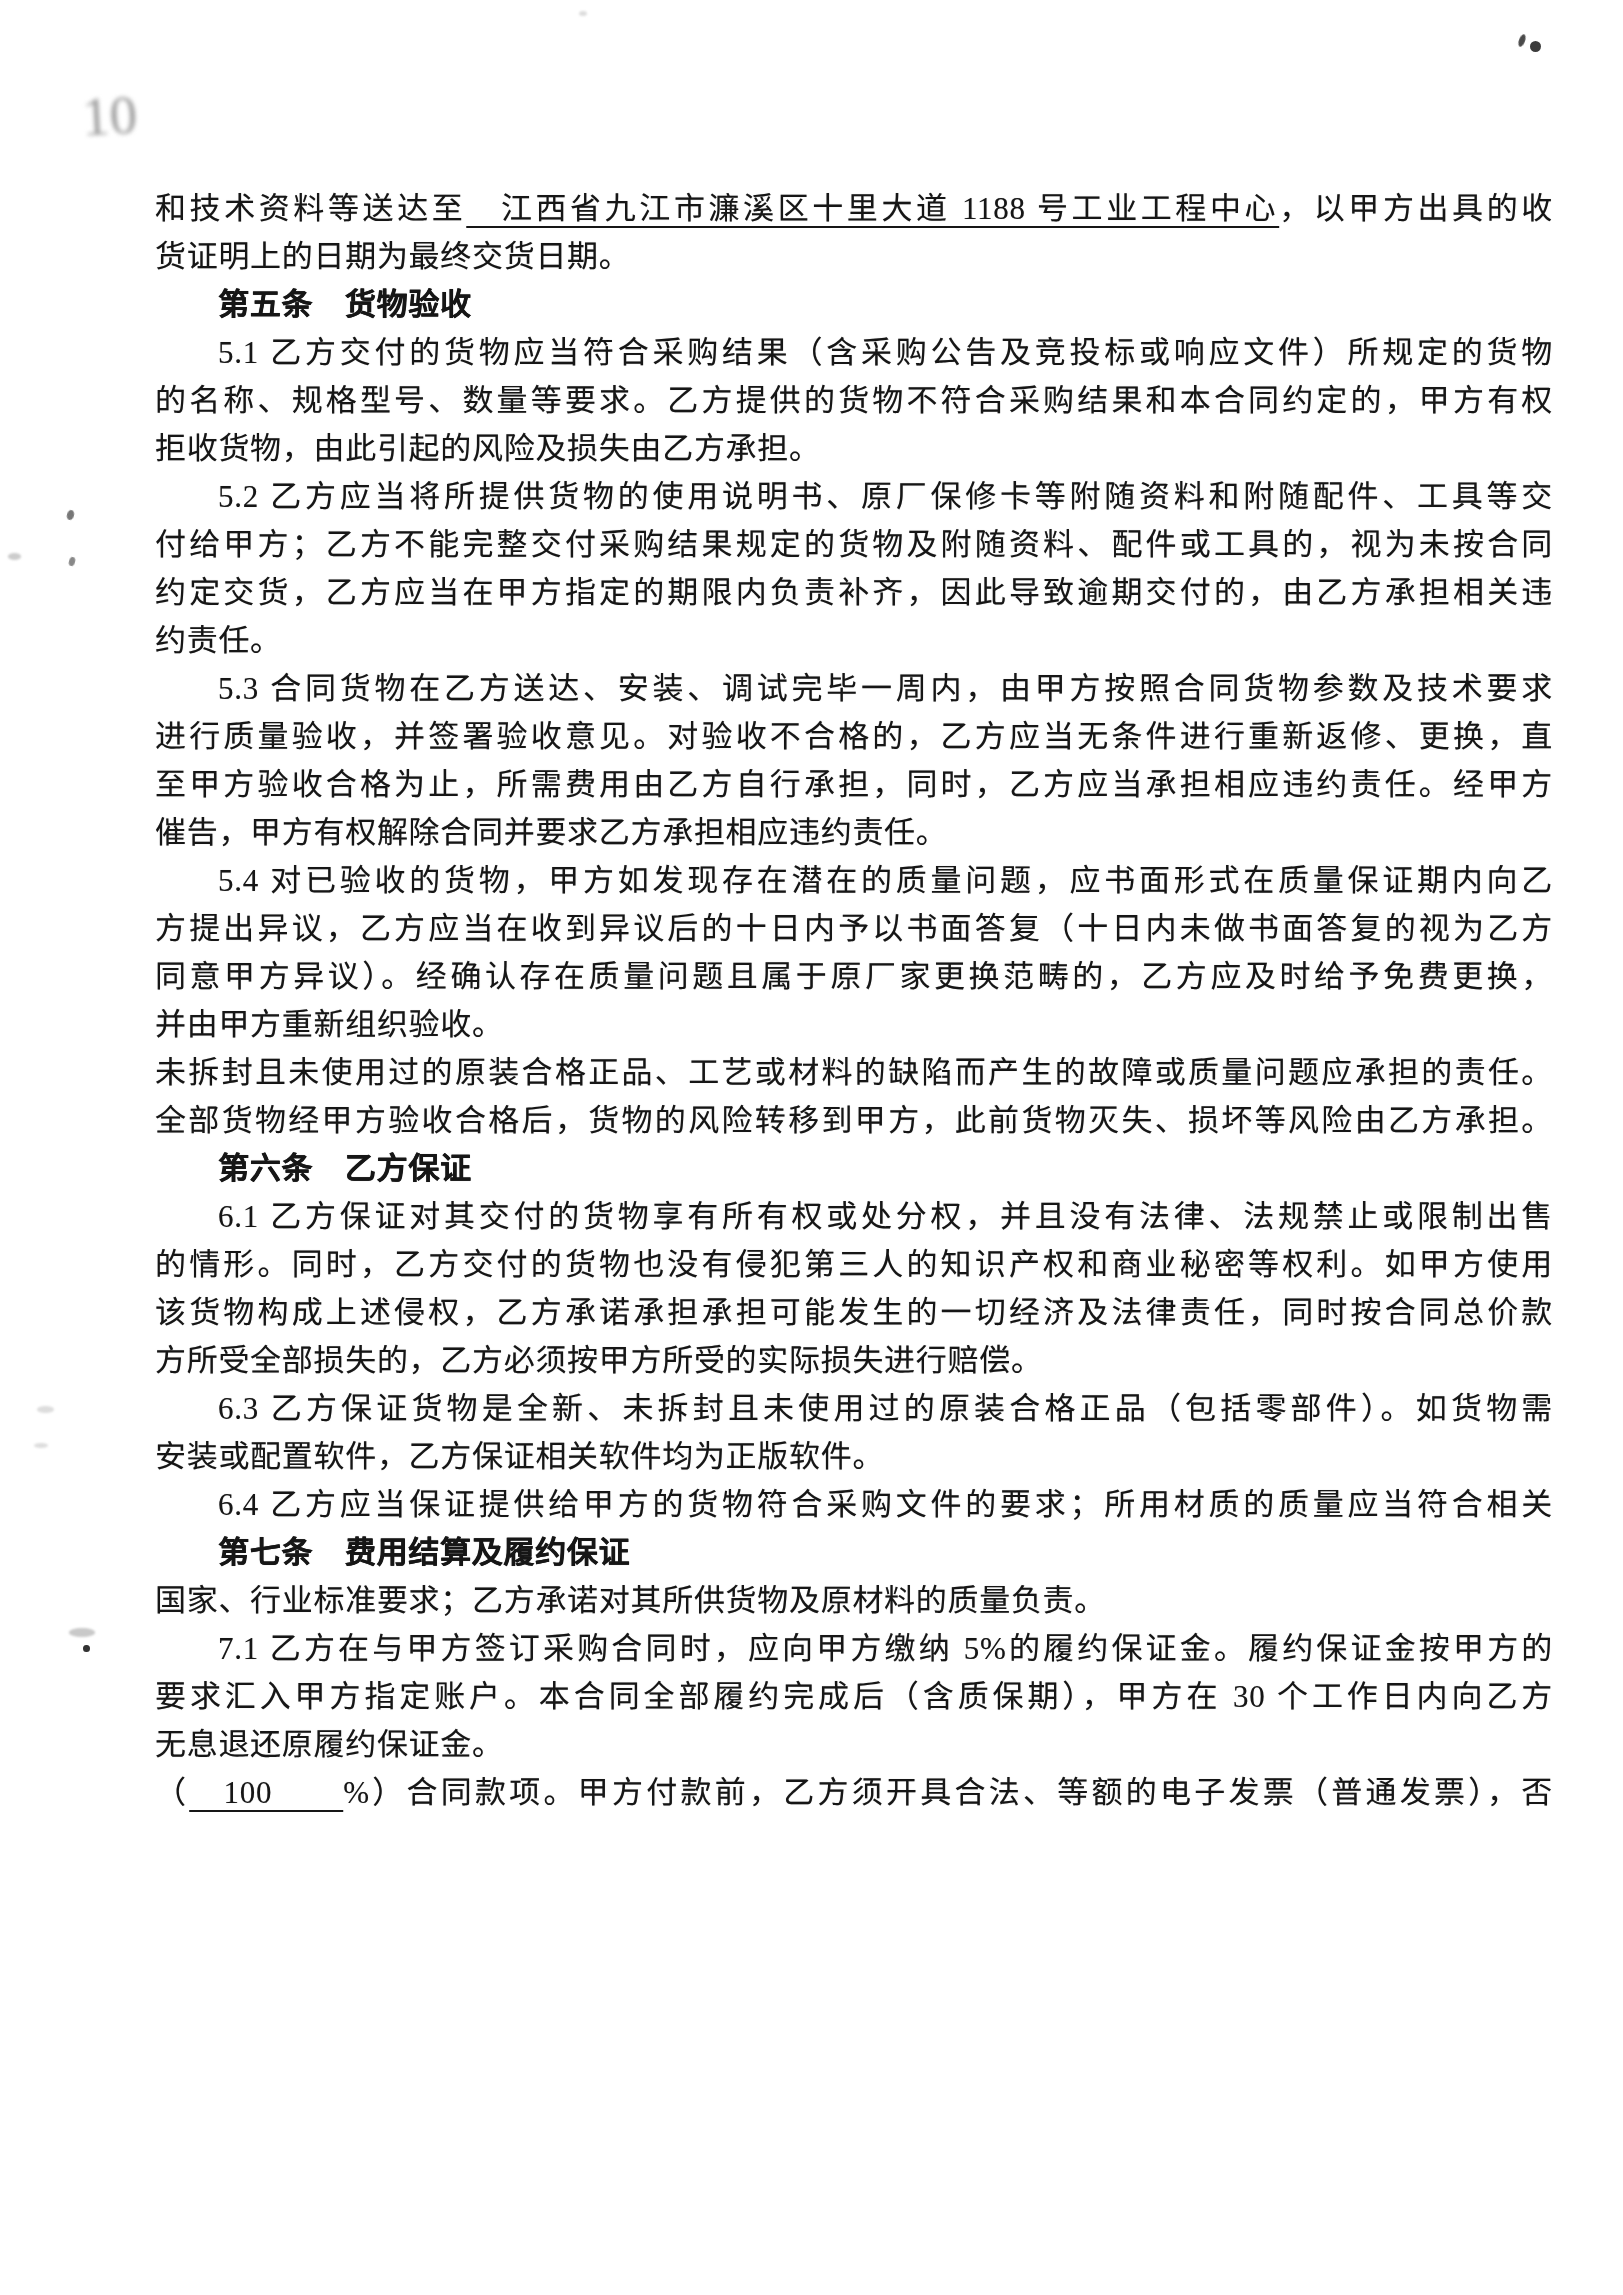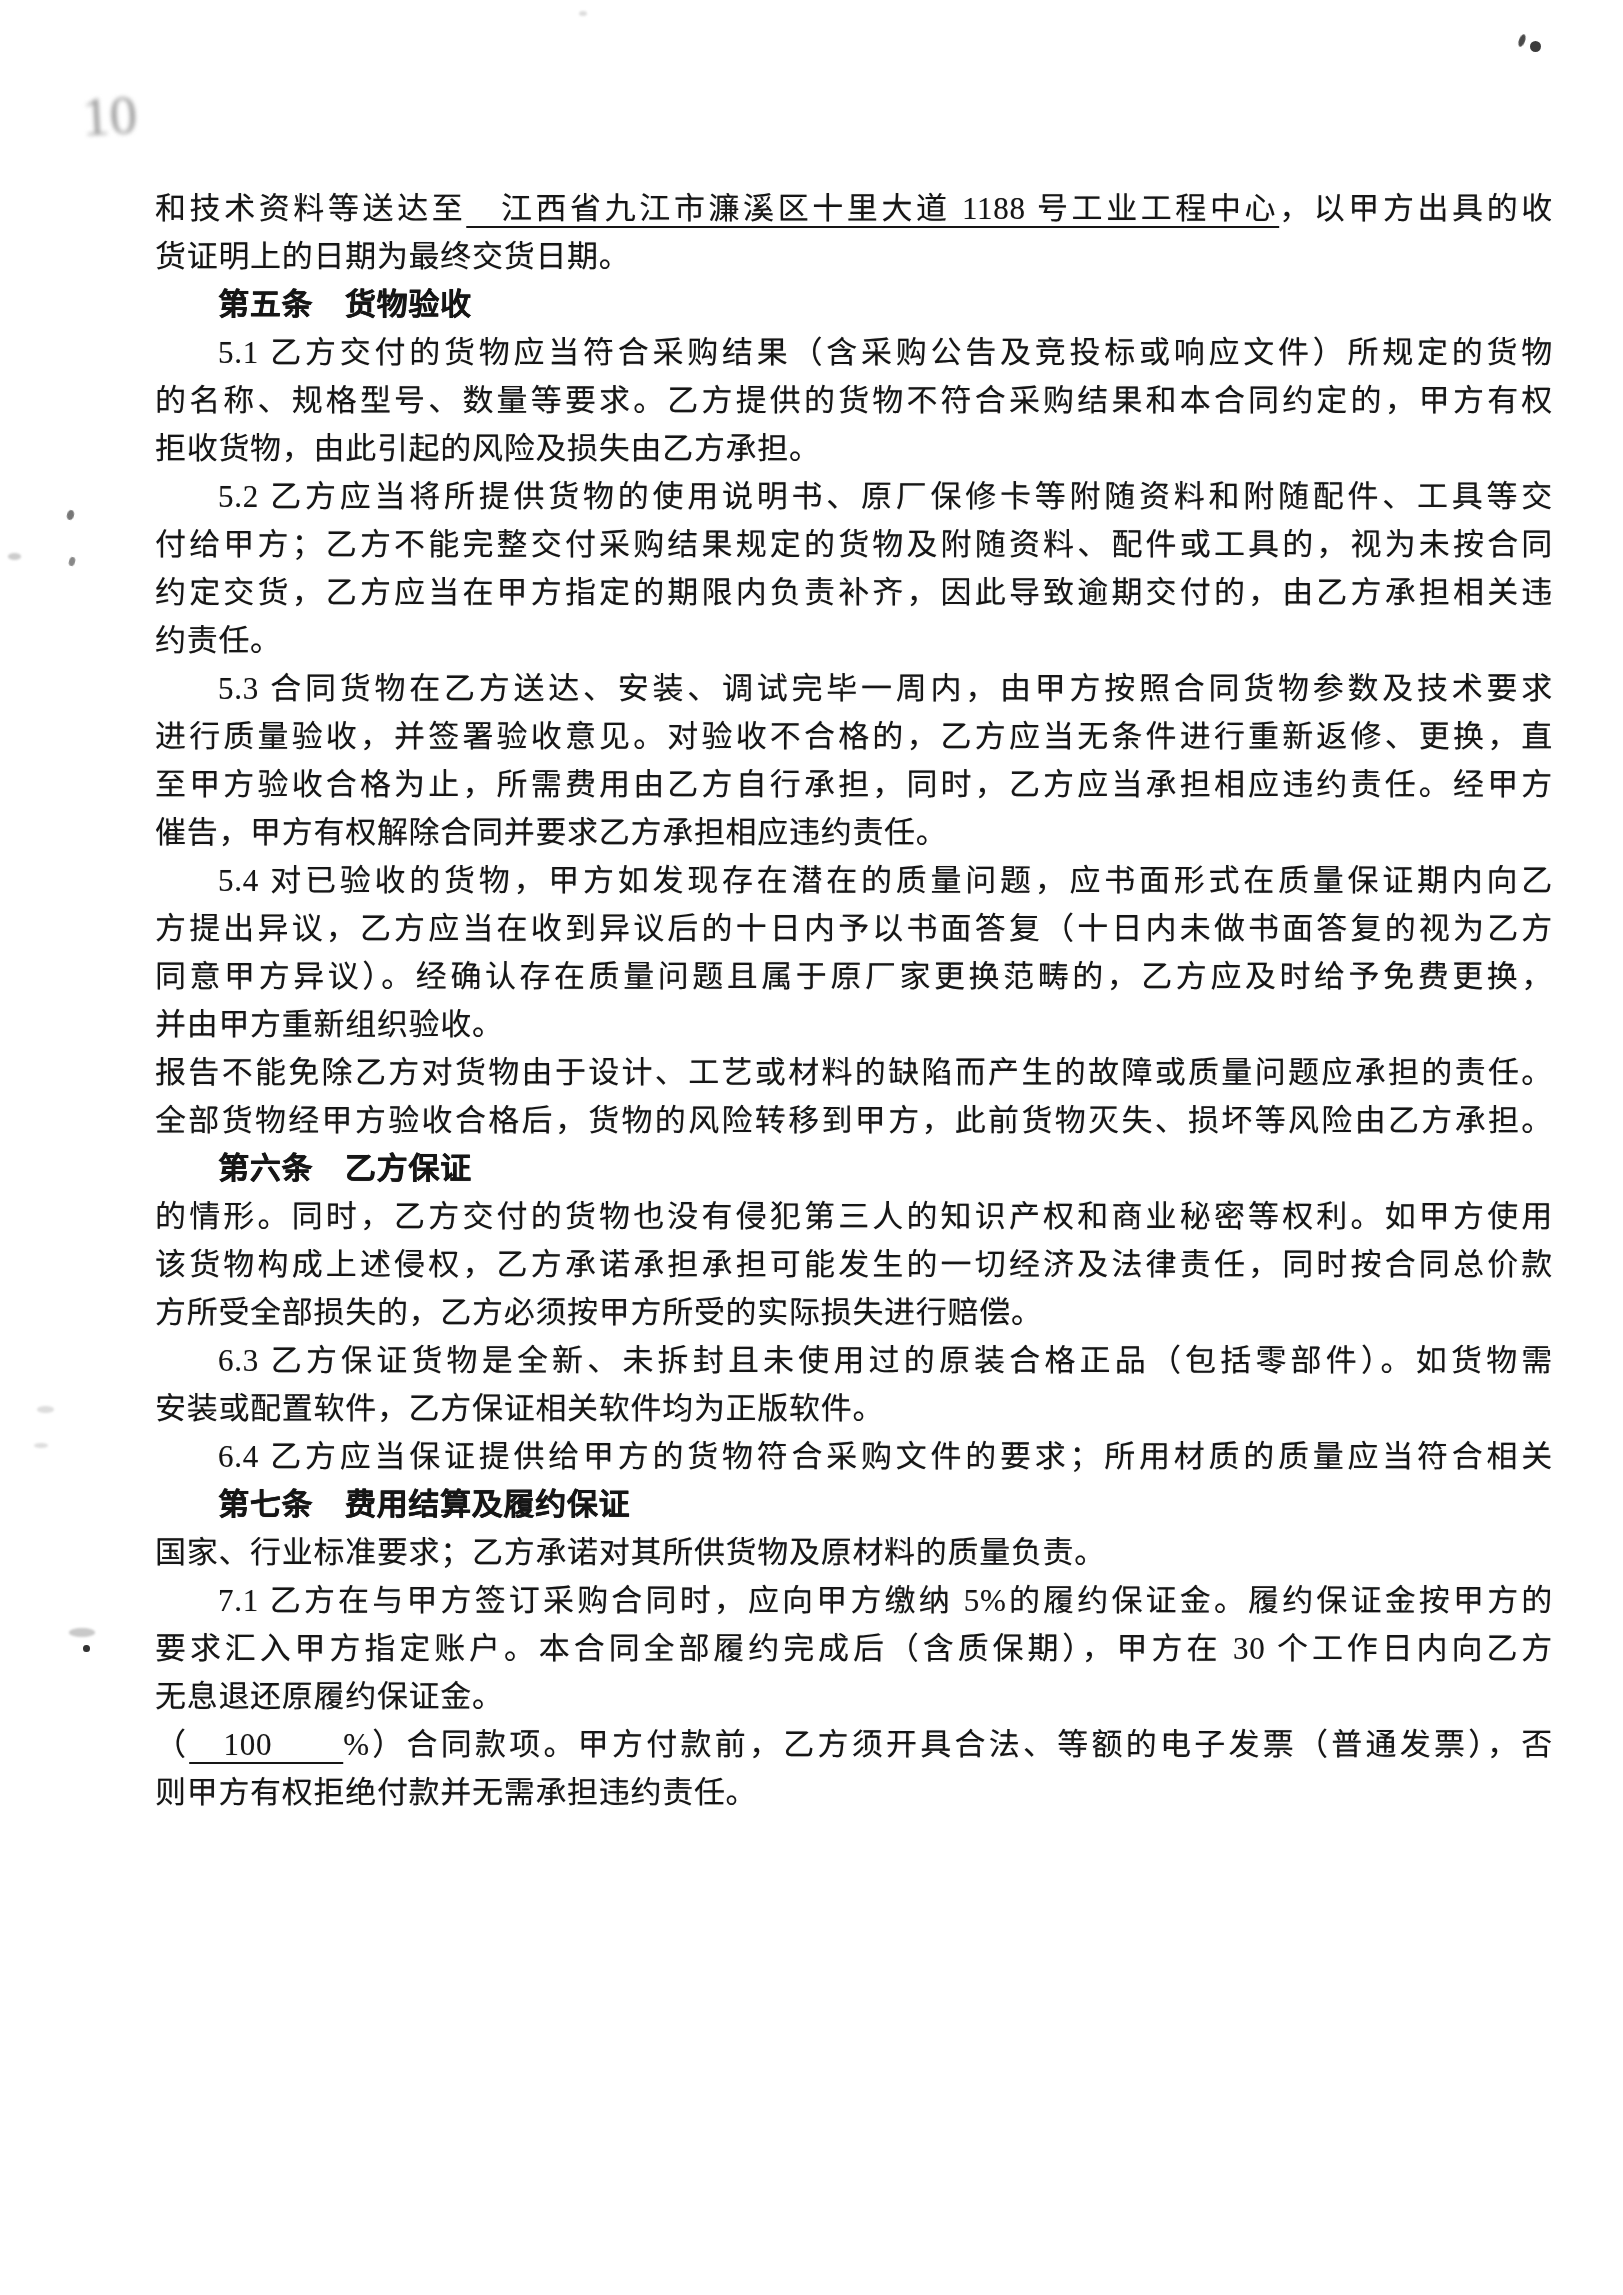--- a/index.html
+++ b/index.html
@@ -73,23 +73,24 @@
       <div class="line fill"><span>约定交货，乙方应当在甲方指定的期限内负责补齐，因此导致逾期交付的，由乙方承担相关违</span></div>
       <div class="line"><span>约责任。</span></div>
       <div class="line fill ind"><span>5.3 合同货物在乙方送达、安装、调试完毕一周内，由甲方按照合同货物参数及技术要求</span></div>
       <div class="line fill"><span>进行质量验收，并签署验收意见。对验收不合格的，乙方应当无条件进行重新返修、更换，直</span></div>
       <div class="line fill"><span>至甲方验收合格为止，所需费用由乙方自行承担，同时，乙方应当承担相应违约责任。经甲方</span></div>
       <div class="line"><span>催告，甲方有权解除合同并要求乙方承担相应违约责任。</span></div>
       <div class="line fill ind"><span>5.4 对已验收的货物，甲方如发现存在潜在的质量问题，应书面形式在质量保证期内向乙</span></div>
       <div class="line fill"><span>方提出异议，乙方应当在收到异议后的十日内予以书面答复（十日内未做书面答复的视为乙方</span></div>
       <div class="line fill"><span>同意甲方异议）。经确认存在质量问题且属于原厂家更换范畴的，乙方应及时给予免费更换，</span></div>
       <div class="line"><span>并由甲方重新组织验收。</span></div>
-      <div class="line fill"><span>报告不能免除乙方对货物由于设计、工艺或材料的缺陷而产生的故障或质量问题应承担的责任。</span></div>
+      <div class="line fill"><span>未拆封且未使用过的原装合格正品、工艺或材料的缺陷而产生的故障或质量问题应承担的责任。</span></div>
       <div class="line fill"><span>全部货物经甲方验收合格后，货物的风险转移到甲方，此前货物灭失、损坏等风险由乙方承担。</span></div>
       <div class="line bold ind"><span>第六条　乙方保证</span></div>
+      <div class="line fill ind"><span>6.1 乙方保证对其交付的货物享有所有权或处分权，并且没有法律、法规禁止或限制出售</span></div>
       <div class="line fill"><span>的情形。同时，乙方交付的货物也没有侵犯第三人的知识产权和商业秘密等权利。如甲方使用</span></div>
       <div class="line fill"><span>该货物构成上述侵权，乙方承诺承担承担可能发生的一切经济及法律责任，同时按合同总价款</span></div>
       <div class="line"><span>方所受全部损失的，乙方必须按甲方所受的实际损失进行赔偿。</span></div>
       <div class="line fill ind"><span>6.3 乙方保证货物是全新、未拆封且未使用过的原装合格正品（包括零部件）。如货物需</span></div>
       <div class="line"><span>安装或配置软件，乙方保证相关软件均为正版软件。</span></div>
       <div class="line fill ind"><span>6.4 乙方应当保证提供给甲方的货物符合采购文件的要求；所用材质的质量应当符合相关</span></div>
       <div class="line bold ind"><span>第七条　费用结算及履约保证</span></div>
       <div class="line"><span>国家、行业标准要求；乙方承诺对其所供货物及原材料的质量负责。</span></div>
       <div class="line fill ind"><span>7.1 乙方在与甲方签订采购合同时，应向甲方缴纳 5%的履约保证金。履约保证金按甲方的</span></div>
       <div class="line fill"><span>要求汇入甲方指定账户。本合同全部履约完成后（含质保期），甲方在 30 个工作日内向乙方</span></div>

